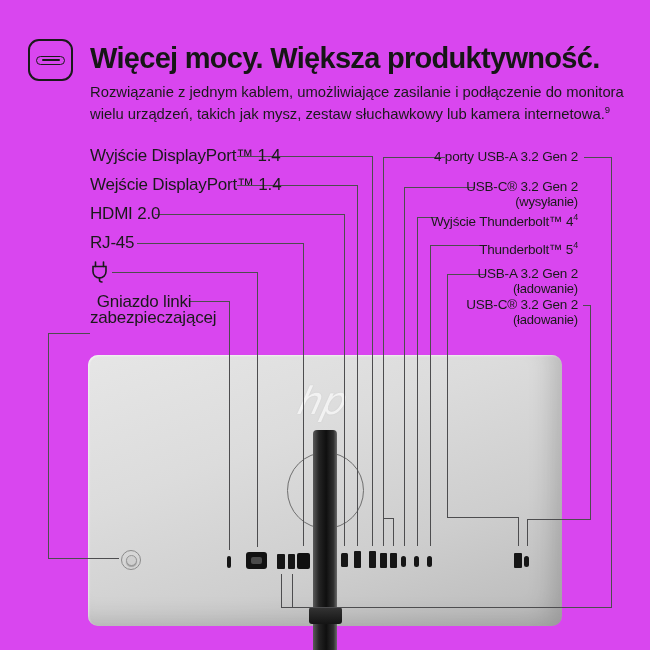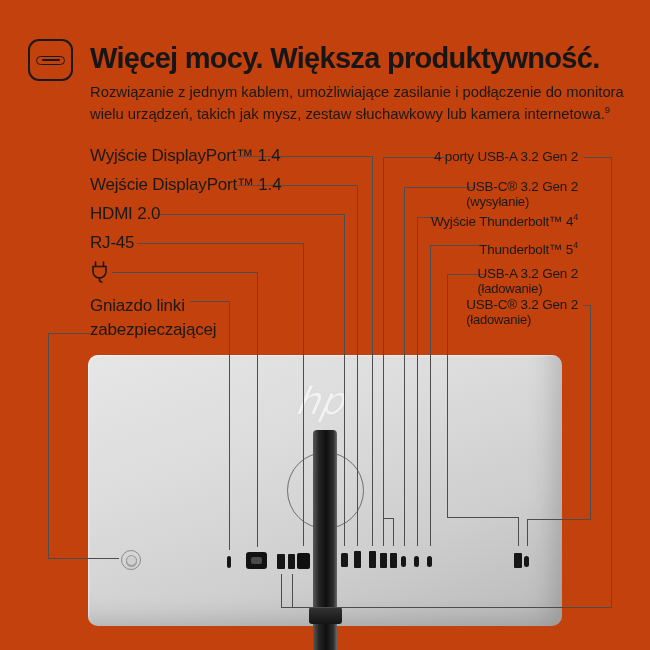--- a/index.html
+++ b/index.html
@@ -1,39 +1,39 @@
 <!DOCTYPE html>
 <html><head>
 <meta charset="utf-8">
 <style>
   html,body{margin:0;padding:0;background:#ffffff;}
   body{width:650px;height:650px;overflow:hidden;position:relative;
        font-family:"Liberation Sans", sans-serif;color:#1a1a1a;}
-  .canvas{position:absolute;inset:0;width:650px;height:650px;background:#c2410c;}
+  .canvas{position:absolute;inset:0;width:650px;height:650px;background:#d946ef;}
 
   
   .hero-icon{position:absolute;left:28px;top:39px;width:45px;height:42px;
     border:2.5px solid #1a1a1a;border-radius:11px;box-sizing:border-box;
     display:flex;align-items:center;justify-content:center;}
   .hero-pill{width:29px;height:9px;border:1.8px solid #1a1a1a;border-radius:5px;
     box-sizing:border-box;display:flex;align-items:center;justify-content:center;}
   .hero-pill-line{width:18px;height:1.6px;background:#1a1a1a;border-radius:1px;}
 
   h1.title{position:absolute;left:90px;top:42px;margin:0;font-size:29px;
     font-weight:700;letter-spacing:-0.7px;white-space:nowrap;color:#161616;}
   p.subtitle{position:absolute;left:90px;top:83px;margin:0;width:542px;
     font-size:14.8px;line-height:18px;color:#1a1a1a;}
   p.subtitle sup{font-size:9.5px;}
 
   
   .llbl{position:absolute;left:90px;font-size:17px;line-height:14px;
     letter-spacing:-0.2px;white-space:nowrap;color:#1a1a1a;z-index:50;}
-  .llbl.wrap{white-space:normal;width:108px;line-height:24px;}
+  .llbl.wrap{white-space:normal;width:108px;line-height:16px;text-align:center;}
   .rlbl{position:absolute;right:72px;font-size:13.5px;line-height:14px;
-    letter-spacing:-0.2px;text-align:left;white-space:nowrap;color:#1a1a1a;z-index:50;}
+    letter-spacing:-0.2px;text-align:right;white-space:nowrap;color:#1a1a1a;z-index:50;}
   .rlbl .sub{font-size:13px;line-height:13px;margin-top:1px;}
   .rlbl sup,.llbl sup{font-size:9px;}
 
   .plug-icon{position:absolute;left:90px;top:261px;z-index:50;}
 
   
   .monitor{position:absolute;left:88px;top:355px;width:474px;height:271px;
     border-radius:10px;z-index:1;
     background:linear-gradient(160deg,#e6e6e6 0%,#dcdcdc 35%,#cecece 68%,#b9b9b9 100%);
     box-shadow:inset -16px -12px 26px -8px rgba(0,0,0,0.18),

